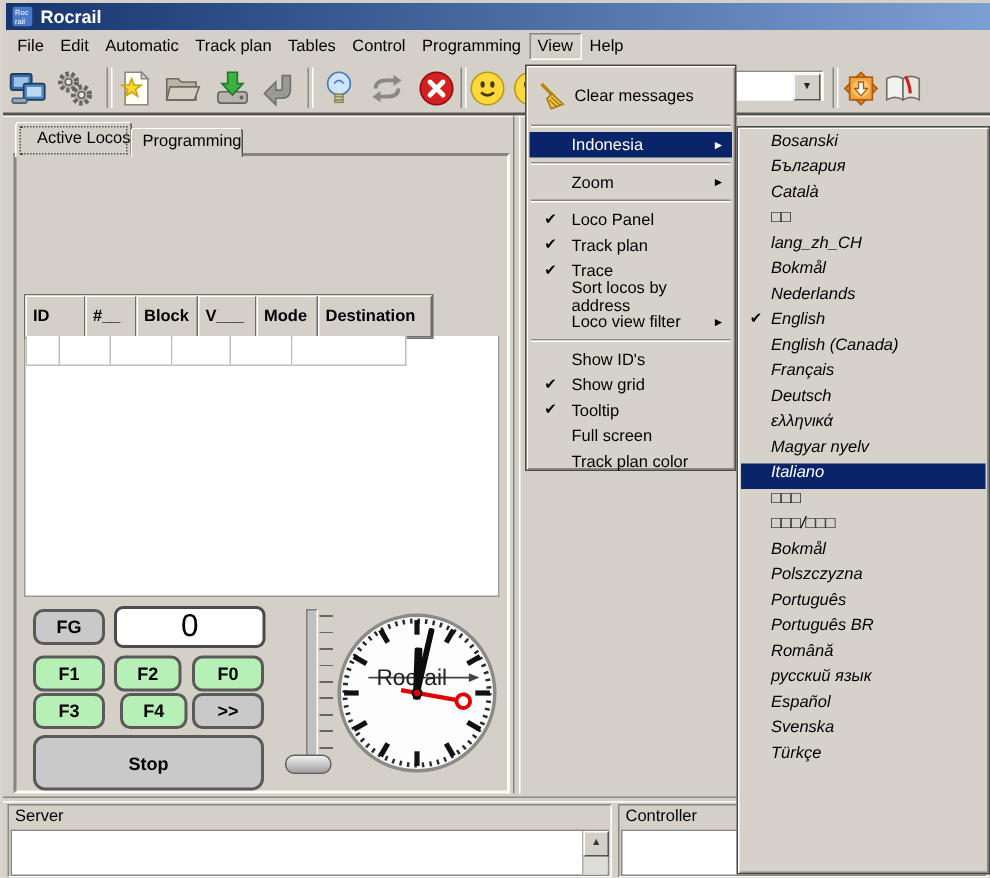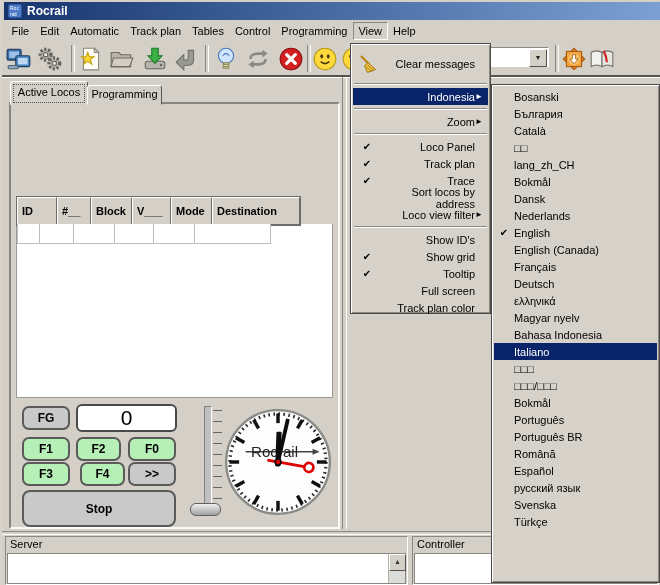--- a/index.html
+++ b/index.html
@@ -19,21 +19,21 @@
   .toolbar{position:absolute;left:0;top:42px;width:660px;height:33px;background:#d4d0c8;}
   .tbtn{position:absolute;top:4px;width:26px;height:26px;}
   .tsep{position:absolute;top:3px;width:2px;height:27px;border-left:1px solid #8a8880;border-right:1px solid #fff;}
   .tbar-edge{position:absolute;left:0;top:75px;width:660px;height:2px;background:#55534e;border-bottom:1px solid #fff;}
   .combo{position:absolute;left:484px;top:5px;width:63px;height:20px;background:#fff;
     border:1px solid;border-color:#8a8880 #fff #fff #8a8880;box-sizing:border-box;}
   .combo-btn{position:absolute;right:1px;top:1px;width:16px;height:16px;background:#d4d0c8;
     border:1px solid;border-color:#fff #55534e #55534e #fff;font-size:7px;text-align:center;line-height:15px;color:#222;}
   
   .tab{position:absolute;background:#d4d0c8;border:1px solid;border-color:#fff #55534e #d4d0c8 #fff;
-    border-radius:3px 3px 0 0;text-align:center;z-index:3;}
+    border-radius:3px 3px 0 0;text-align:right;z-index:3;}
   .tab .focus{position:absolute;left:2px;top:2px;right:2px;bottom:1px;border:1px dotted #555;}
   .lpanel{position:absolute;left:7px;top:102px;width:331px;height:427px;box-sizing:border-box;
     border:2px solid;border-color:#868480 #fbfaf8 #fbfaf8 #868480;background:#d4d0c8;}
   .grid-header{position:absolute;left:14px;top:196px;display:flex;z-index:2;border:1px solid #6e6c66;}
   .gh-cell{box-sizing:border-box;height:28px;border:1px solid;border-color:#fff #6e6c66 #6e6c66 #fff;
     background:#d4d0c8;font-weight:bold;padding:7px 0 0 4px;}
   .grid-white{position:absolute;left:14px;top:224px;width:317px;height:174px;background:#fff;
     border:1px solid #9c9a94;border-top:none;box-sizing:border-box;}
   .grid-row{position:absolute;left:15px;top:224px;display:flex;z-index:2;}
   .gr-cell{box-sizing:border-box;height:20px;background:#fff;border-right:1px solid #c0beb8;border-bottom:1px solid #c0beb8;}
@@ -54,25 +54,25 @@
   .clock{position:absolute;left:222px;top:408px;width:108px;height:108px;}
   
   .popup{position:absolute;background:#d6d2ca;border:1px solid #4a4a4a;
     box-shadow:inset 1px 1px 0 #fff,inset -1px -1px 0 #8a8880;padding:3px 2px;box-sizing:border-box;}
   #view-menu{left:348px;top:43px;width:141px;height:271px;z-index:50;}
   #lang-menu{left:489px;top:84px;width:169px;height:499px;z-index:51;}
   .vm-item{height:17px;display:flex;align-items:center;}
   .vm-item.clear-row{height:33px;}
   .vm-icon{width:30px;display:flex;justify-content:center;}
   .vm-check{width:28px;text-align:center;font-size:10px;}
-  .vm-label{flex:1;text-align:right;}
+  .vm-label{flex:1;}
   .vm-arrow{width:13px;font-size:8px;}
   .vm-sep{height:0;border-top:1px solid #8a8880;border-bottom:1px solid #fff;margin:3px 1px;}
   .hl{background:#0a246a;color:#fff;}
-  .lm-item{height:17px;display:flex;align-items:center;}
+  .lm-item{height:17px;display:flex;align-items:flex-start;font-style:italic;}
   .lm-check{width:20px;text-align:center;font-size:10px;}
   .lm-label{flex:1;}
   
   .vdiv{position:absolute;left:340px;top:77px;width:3px;height:452px;border-left:1px solid #8a8880;border-right:1px solid #fff;}
   .hsplit{position:absolute;left:0;top:531px;width:660px;height:2px;border-top:1px solid #8a8880;border-bottom:1px solid #fff;}
   .bpanel{position:absolute;top:536px;height:49px;background:#d4d0c8;box-sizing:border-box;
     border:1px solid;border-color:#8a8880 #fff #fff #8a8880;overflow:hidden;z-index:10;}
   .bp-label{height:15px;padding:1px 4px;}
   .bp-content{position:absolute;left:1px;right:1px;top:16px;bottom:0;background:#fff;border:1px solid #8a8880;}
   .sbar{position:absolute;right:0;top:0;bottom:0;width:16px;background:#dcdcd8;border-left:1px solid #b0b0a8;}
@@ -195,21 +195,21 @@
 
   <div class="lpanel"></div>
 
   <div class="grid-white"></div>
   <div class="grid-header">
     <div class="gh-cell" style="width:40px">ID</div>
     <div class="gh-cell" style="width:34px">#__</div>
     <div class="gh-cell" style="width:41px">Block</div>
     <div class="gh-cell" style="width:39px">V___</div>
     <div class="gh-cell" style="width:41px">Mode</div>
-    <div class="gh-cell" style="width:88px">Destination</div>
+    <div class="gh-cell" style="width:76px">Destination</div>
   </div>
   <div class="grid-row">
     <div class="gr-cell" style="width:23px"></div>
     <div class="gr-cell" style="width:34px"></div>
     <div class="gr-cell" style="width:41px"></div>
     <div class="gr-cell" style="width:39px"></div>
     <div class="gr-cell" style="width:41px"></div>
     <div class="gr-cell" style="width:76px"></div>
   </div>
 
@@ -371,24 +371,20 @@
     <div class="lm-item">
         <span class="lm-check"></span>
         <span class="lm-label">lang_zh_CH</span>
       </div>
     <div class="lm-item">
         <span class="lm-check"></span>
         <span class="lm-label">Bokmål</span>
       </div>
     <div class="lm-item">
         <span class="lm-check"></span>
-        <span class="lm-label">Dansk</span>
-      </div>
-    <div class="lm-item">
-        <span class="lm-check"></span>
         <span class="lm-label">Nederlands</span>
       </div>
     <div class="lm-item">
         <span class="lm-check">✔</span>
         <span class="lm-label">English</span>
       </div>
     <div class="lm-item">
         <span class="lm-check"></span>
         <span class="lm-label">English (Canada)</span>
       </div>
@@ -401,62 +397,62 @@
         <span class="lm-label">Deutsch</span>
       </div>
     <div class="lm-item">
         <span class="lm-check"></span>
         <span class="lm-label">ελληνικά</span>
       </div>
     <div class="lm-item">
         <span class="lm-check"></span>
         <span class="lm-label">Magyar nyelv</span>
       </div>
-    <div class="lm-item">
-        <span class="lm-check"></span>
-        <span class="lm-label">Bahasa Indonesia</span>
-      </div>
     <div class="lm-item hl">
         <span class="lm-check"></span>
         <span class="lm-label">Italiano</span>
       </div>
     <div class="lm-item">
         <span class="lm-check"></span>
         <span class="lm-label">□□□</span>
       </div>
     <div class="lm-item">
         <span class="lm-check"></span>
         <span class="lm-label">□□□/□□□</span>
       </div>
     <div class="lm-item">
         <span class="lm-check"></span>
         <span class="lm-label">Bokmål</span>
       </div>
     <div class="lm-item">
         <span class="lm-check"></span>
+        <span class="lm-label">Polszczyzna</span>
+      </div>
+    <div class="lm-item">
+        <span class="lm-check"></span>
         <span class="lm-label">Português</span>
       </div>
     <div class="lm-item">
         <span class="lm-check"></span>
         <span class="lm-label">Português BR</span>
       </div>
     <div class="lm-item">
         <span class="lm-check"></span>
         <span class="lm-label">Română</span>
       </div>
     <div class="lm-item">
         <span class="lm-check"></span>
+        <span class="lm-label">русский язык</span>
+      </div>
+    <div class="lm-item">
+        <span class="lm-check"></span>
         <span class="lm-label">Español</span>
       </div>
     <div class="lm-item">
         <span class="lm-check"></span>
-        <span class="lm-label">русский язык</span>
-      </div>
-    <div class="lm-item">
-        <span class="lm-check"></span>
         <span class="lm-label">Svenska</span>
       </div>
     <div class="lm-item">
         <span class="lm-check"></span>
         <span class="lm-label">Türkçe</span>
       </div>
   </div>
 
 </div>
 

